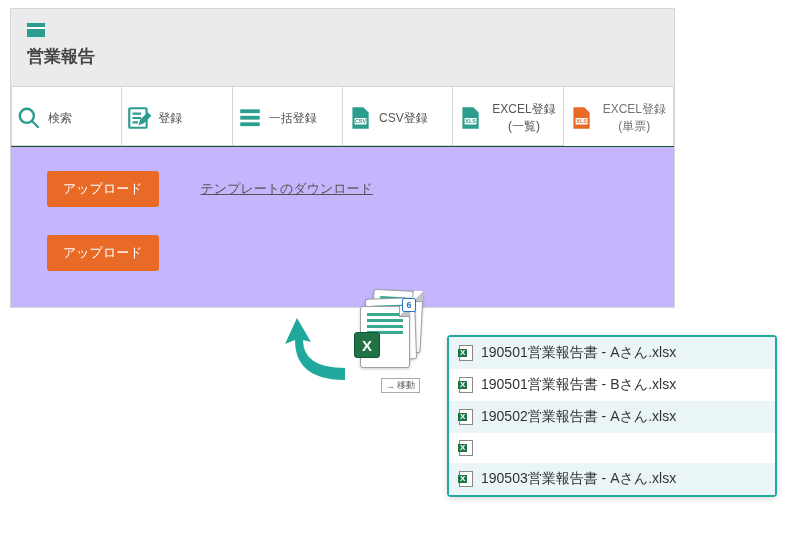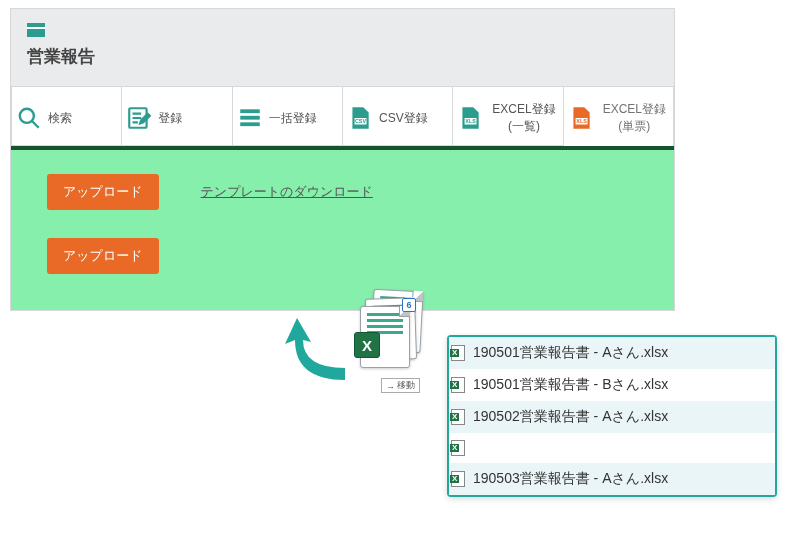--- a/index.html
+++ b/index.html
@@ -7,31 +7,31 @@
     .panel { width: 665px; background: #e9ebec; border: 1px solid #d5d7d8; margin: 8px 0 0 10px; }
     .panel-header { display: flex; gap: 8px; padding: 14px 16px 18px 16px; font-size: 17px; font-weight: bold; color: #444; flex-direction: column; }
     .panel-header .hicon { width: 18px; height: 14px; background: linear-gradient(to bottom, #2a9d8f 0 4px, #fff 4px 6px, #2a9d8f 6px 14px); }
     .tabs { display: flex; background: #e9ebec; border-bottom: 1px solid #d5d7d8; }
     .tab { flex: 1; background: #fff; border: 1px solid #d5d7d8; border-bottom: none; padding: 14px 4px 10px 4px; text-align: center; cursor: pointer; font-size: 12px; color: #555; display: flex; flex-direction: row; align-items: center; gap: 6px; }
     .tab + .tab { border-left: none; align-items: center; }
     .tab.active { color: #737373; background: #fff; position: relative; }
     .tab.active::after { content: ""; position: absolute; left: 0; right: 0; bottom: -1px; height: 2px; background: #fff; }
     .tab .ticon { height: 24px; display: flex; align-items: center; justify-content: center; }
     .ticon svg { width: 26px; height: 26px; }
-    .tab-body { background: #86efac; padding: 24px 20px 36px 20px; border-top: 4px solid #14532d; }
+    .tab-body { background: #c4b5fd; padding: 24px 20px 36px 20px; border-top: 1px solid #14532d; }
     .row-top { display: flex; align-items: center; gap: 18px; margin-bottom: 28px; margin-left: 16px; }
     .btn-orange { background: #e86a26; color: #fff; border: none; border-radius: 3px; padding: 9px 16px; font-size: 13px; cursor: pointer; }
     .link { color: #555; text-decoration: underline; cursor: pointer; margin-left: 24px; }
     .form-row { display: flex; border: 1px solid #d9dbdc; margin: 0 16px 18px 16px; }
     .form-label { background: #f3f4f5; padding: 14px 10px; width: 200px; color: #555; display: flex; align-items: center; gap: 6px; border-right: 1px solid #d9dbdc; }
     .badge-req { background: #d9534f; color: #fff; font-size: 10px; padding: 1px 4px; border-radius: 2px; }
     .drop-area { flex: 1; padding: 14px 12px; color: #666; }
     .row-bottom { margin-left: 16px; }
     .file-popup { position: absolute; left: 447px; top: 335px; width: 330px; background: #fff; border: 2px solid #1fa89b; border-radius: 4px; box-shadow: 0 2px 6px rgba(0,0,0,.15); }
-    .file-item { display: flex; align-items: center; gap: 8px; padding: 7px 2px; font-size: 14px; color: #333; }
+    .file-item { display: flex; align-items: center; gap: 8px; padding: 7px 10px; font-size: 14px; color: #333; }
     .file-item:nth-child(odd) { background: #eaf5f8; }
     .xicon { width: 14px; height: 16px; background: #fff; border: 1px solid #888; position: relative; flex: 0 0 14px; }
     .xicon::before { content: "X"; position: absolute; left: -2px; top: 3px; background: #217346; color: #fff; font-size: 8px; font-weight: bold; padding: 0 2px; line-height: 8px; }
     .drag-cluster { position: absolute; left: 325px; top: 300px; width: 120px; height: 100px; }
     .arrow { position: absolute; left: -50px; top: 10px; }
     .arrow svg { width: 90px; height: 80px; }
     .docpile { position: absolute; left: 35px; top: -10px; width: 60px; height: 80px; }
     .sheet { position: absolute; width: 50px; height: 62px; background: #fff; border: 1px solid #9aa0a6; border-radius: 3px; box-shadow: 0 1px 3px rgba(0,0,0,.2); display: flex; flex-direction: column; padding: 6px 6px; gap: 3px; }
     .sheet::before { content: ""; position: absolute; right: -1px; top: -1px; width: 10px; height: 10px; background: linear-gradient(135deg, #fff 0 50%, #c0c4c8 50% 100%); border-bottom: 1px solid #9aa0a6; border-left: 1px solid #9aa0a6; }
     .sheet .bar { height: 3px; background: #3aa98f; }

